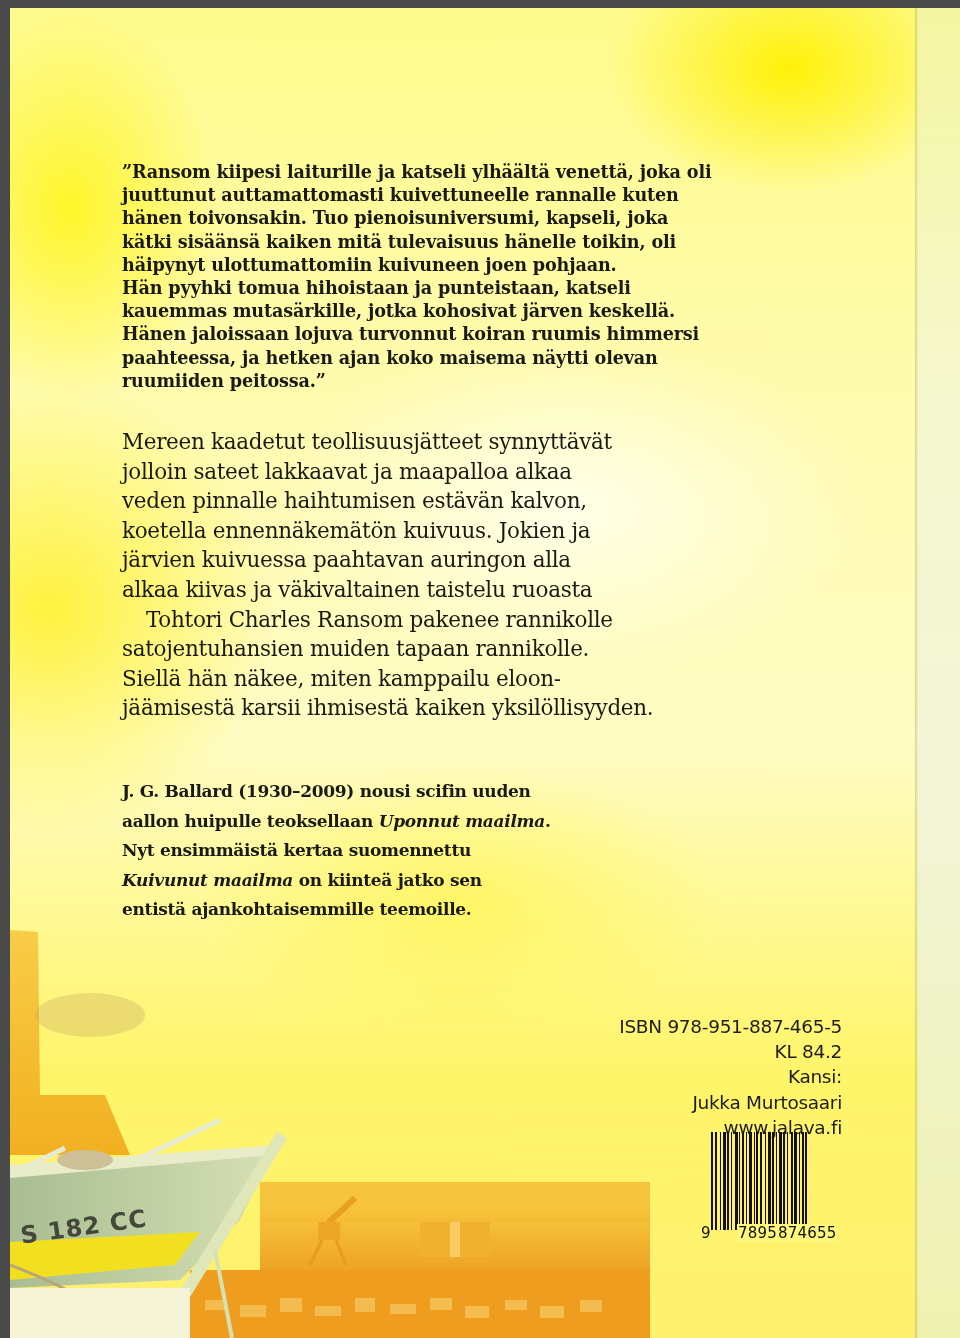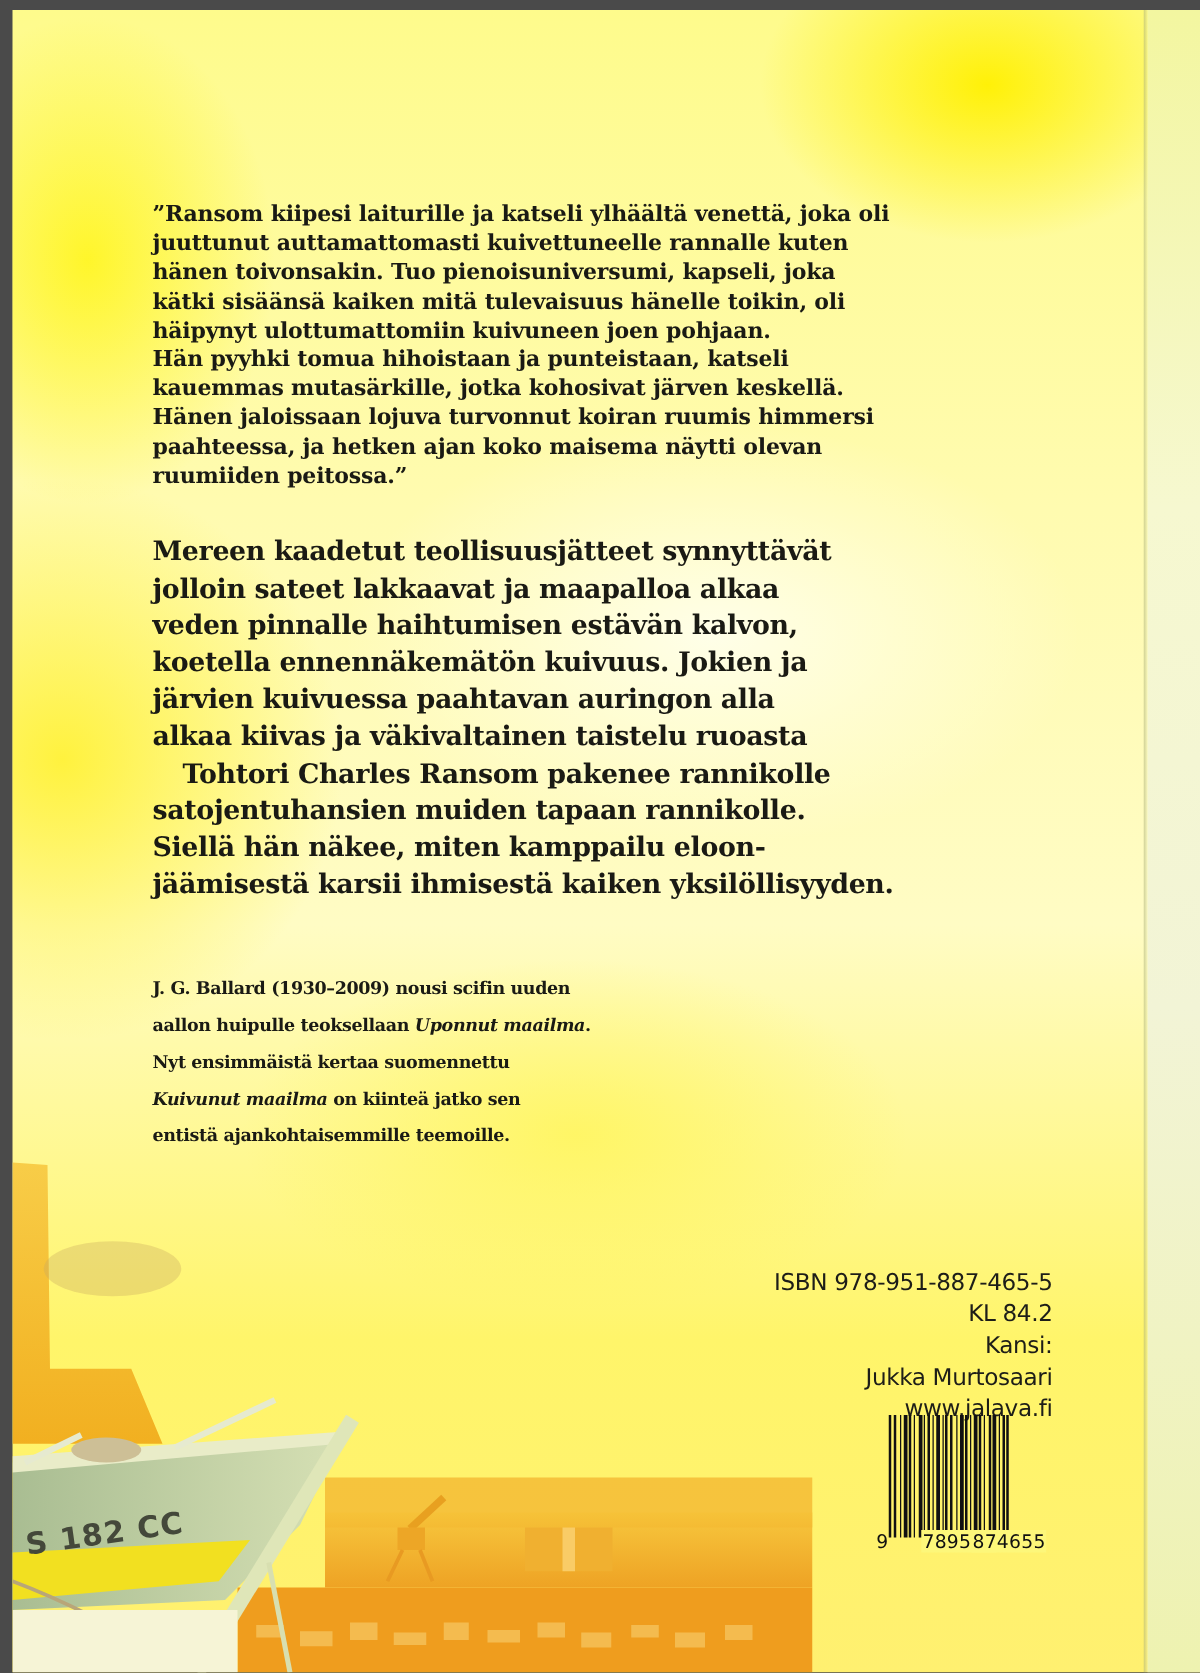--- a/index.html
+++ b/index.html
@@ -21,23 +21,23 @@
   .spine-line {
     position:absolute; left:915px; top:8px; width:3px; height:1330px;
     background:linear-gradient(90deg, rgba(170,175,120,0.55), rgba(230,235,180,0.3));
   }
   .spine {
     position:absolute; left:918px; top:8px; width:42px; height:1330px;
     background:linear-gradient(180deg, #f3f6a0 0%, #f6f8d0 30%, #f2f4d6 60%, #eef2b0 100%);
   }
   .text-block { position:absolute; left:122px; color:#1a1a14; }
   .quote { top:160px; width:640px; font-size:17.6px; line-height:23.2px; font-weight:bold; letter-spacing:-0.15px; }
-  .blurb { top:427px; width:640px; font-size:21.5px; line-height:29.6px; font-weight:bold; letter-spacing:-0.3px; }
+  .blurb { top:427px; width:640px; font-size:21.5px; line-height:29.6px; font-weight:normal; letter-spacing:-0.3px; }
   .blurb p { margin:0; }
-  .author { top:777px; width:640px; font-size:14px; line-height:29.6px; font-weight:bold; letter-spacing:-0.3px; }
+  .author { top:777px; width:640px; font-size:17px; line-height:29.6px; font-weight:bold; letter-spacing:-0.3px; }
   .line { display:block; white-space:nowrap; }
   em { }
 
   .pub {
     position:absolute; right:118px; top:1014px; text-align:right;
     font-family:"DejaVu Sans", sans-serif; font-size:18.5px; line-height:25.2px; color:#1d1d18;
     letter-spacing:-0.3px;
   }
   .barcode {
     position:absolute; left:703px; top:1132px; width:128px; height:110px;

